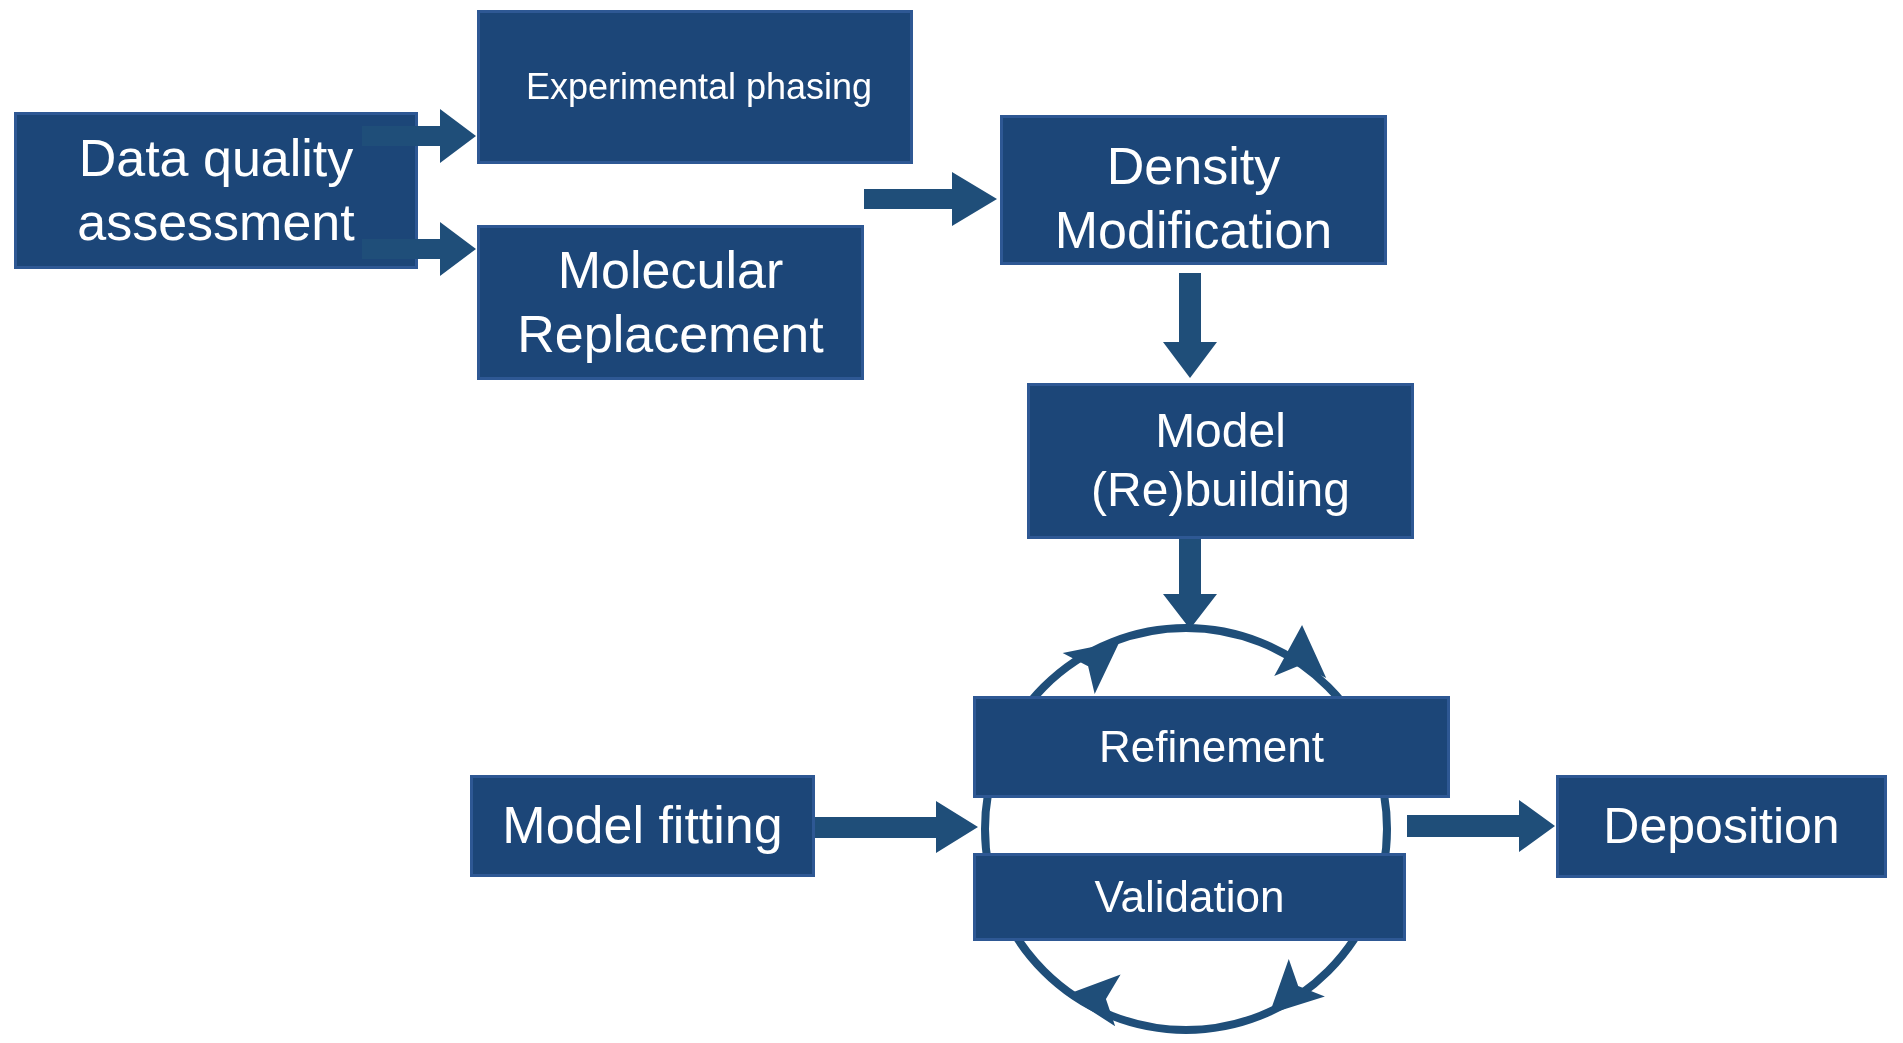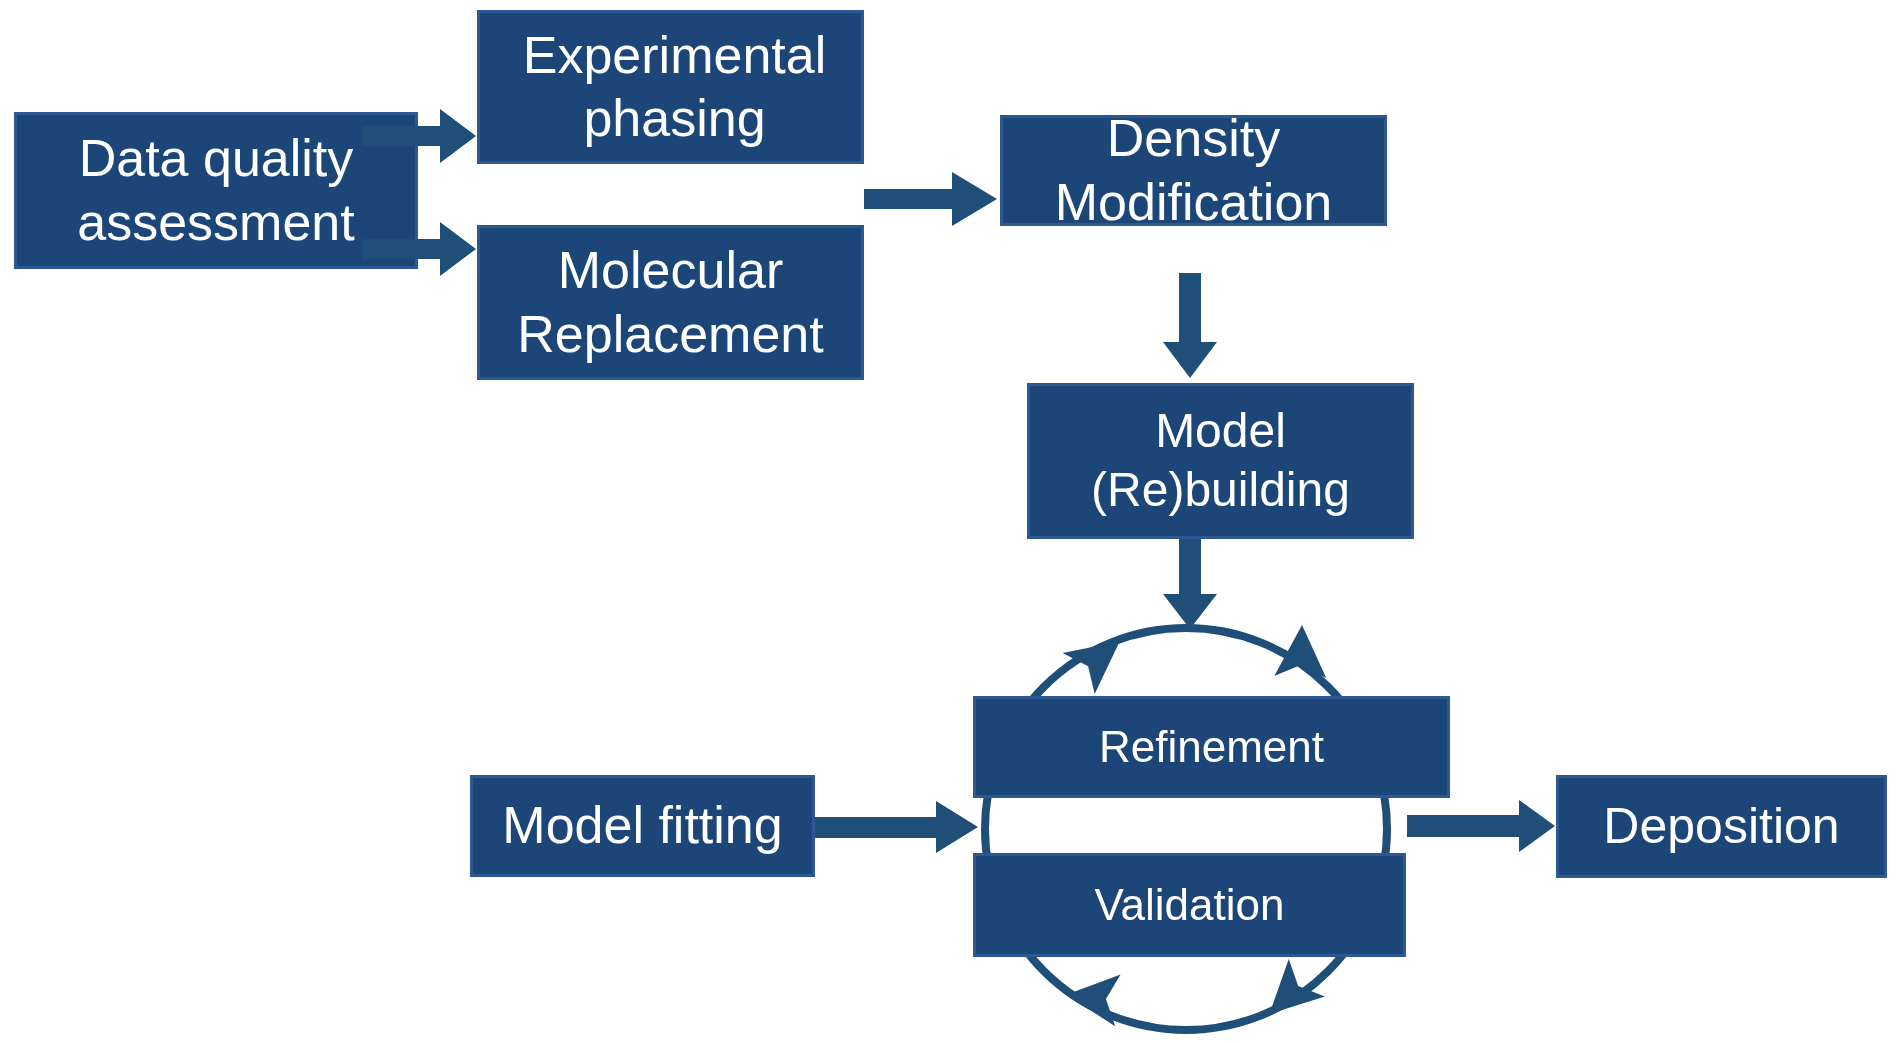--- a/index.html
+++ b/index.html
@@ -34,26 +34,26 @@
     border:3px solid var(--border);
     color:var(--text);
     display:flex;
     align-items:center;
     justify-content:center;
     text-align:center;
     line-height:1.22;
     z-index:2;
   }
   .b-data-quality       {left:14px;  top:112px; width:404px; height:157px; font-size:52px;justify-content:flex-end;}
-  .b-exp-phasing        {left:477px; top:10px;  width:387px; height:154px; font-size:52px;padding-left:8px;}
+  .b-exp-phasing        {left:477px; top:10px;  width:436px; height:154px; font-size:36px;padding-left:8px;}
   .b-mol-replacement    {left:477px; top:225px; width:387px; height:155px; font-size:52px;}
-  .b-density-mod        {left:1000px;top:115px; width:387px; height:111px; font-size:52px;}
+  .b-density-mod        {left:1000px;top:115px; width:387px; height:150px; font-size:52px;align-items:flex-end;}
   .b-model-rebuilding   {left:1000px;top:383px; width:387px; height:156px; font-size:48px;margin-left:27px;}
   .b-refinement         {left:973px; top:696px; width:477px; height:102px; font-size:44px;}
-  .b-validation         {left:973px; top:853px; width:433px; height:104px; font-size:44px;}
+  .b-validation         {left:973px; top:853px; width:433px; height:88px; font-size:44px;}
   .b-ligand-fitting     {left:470px; top:775px; width:345px; height:102px; font-size:52px;}
   .b-deposition         {left:1556px;top:775px; width:331px; height:103px; font-size:50px;justify-content:center;}
   .arrow-shape{fill:var(--arrow);stroke:none;}
   .ring{fill:none;stroke:var(--arrow);stroke-width:8;}
 </style>
 </head>
 <body>
 
 <div class="canvas">
 

